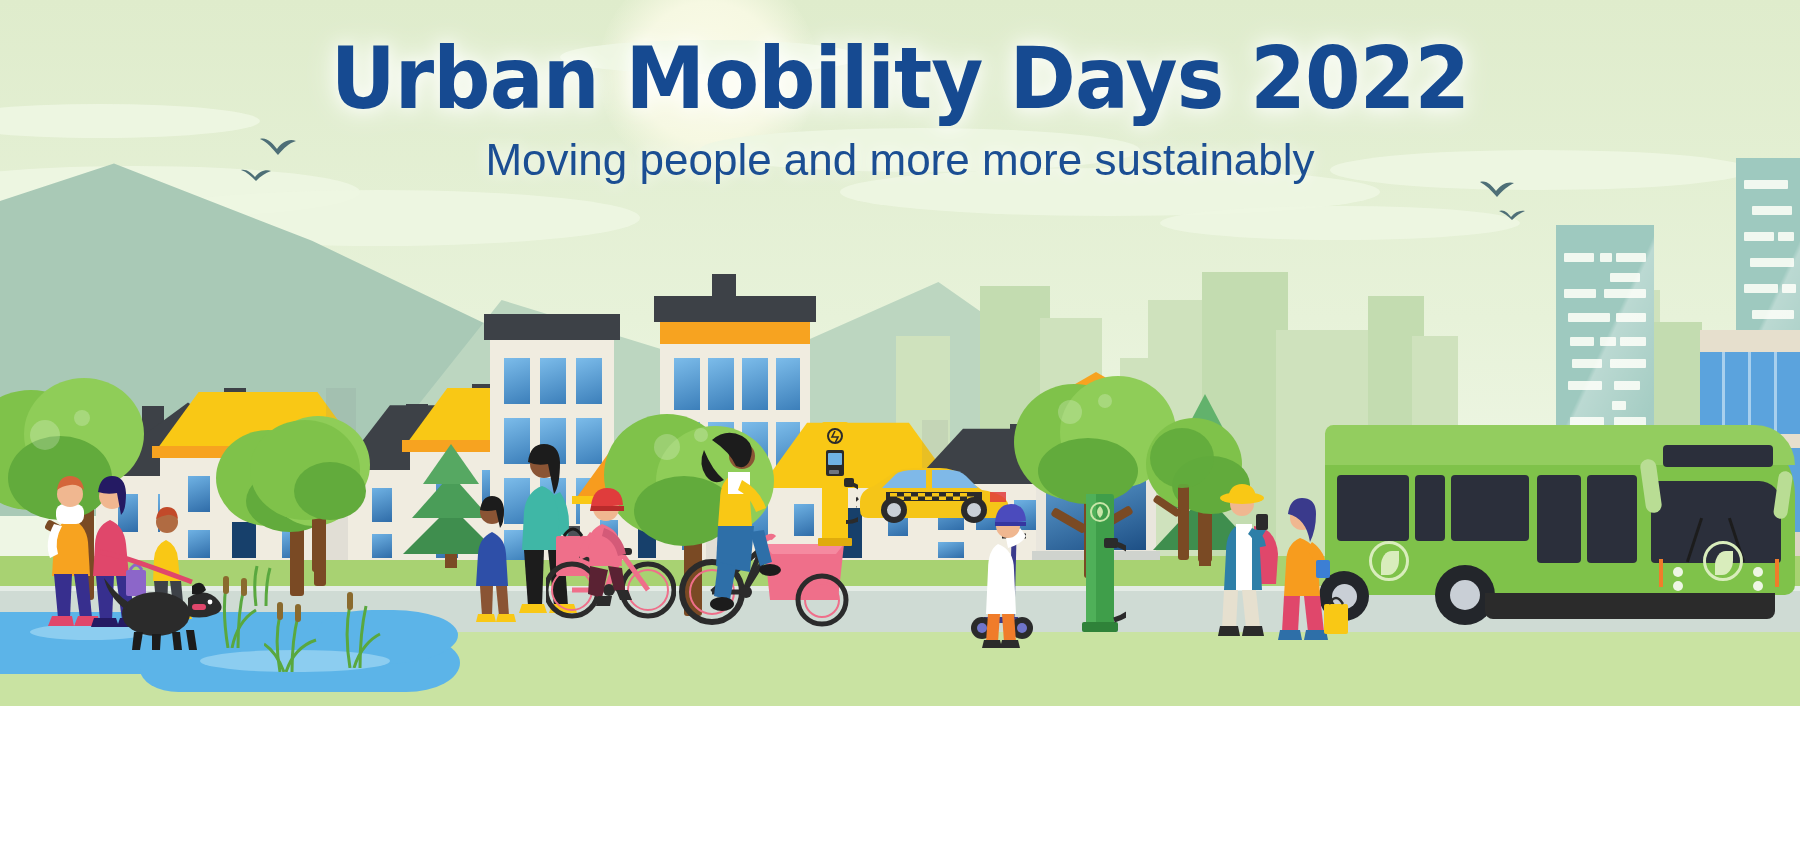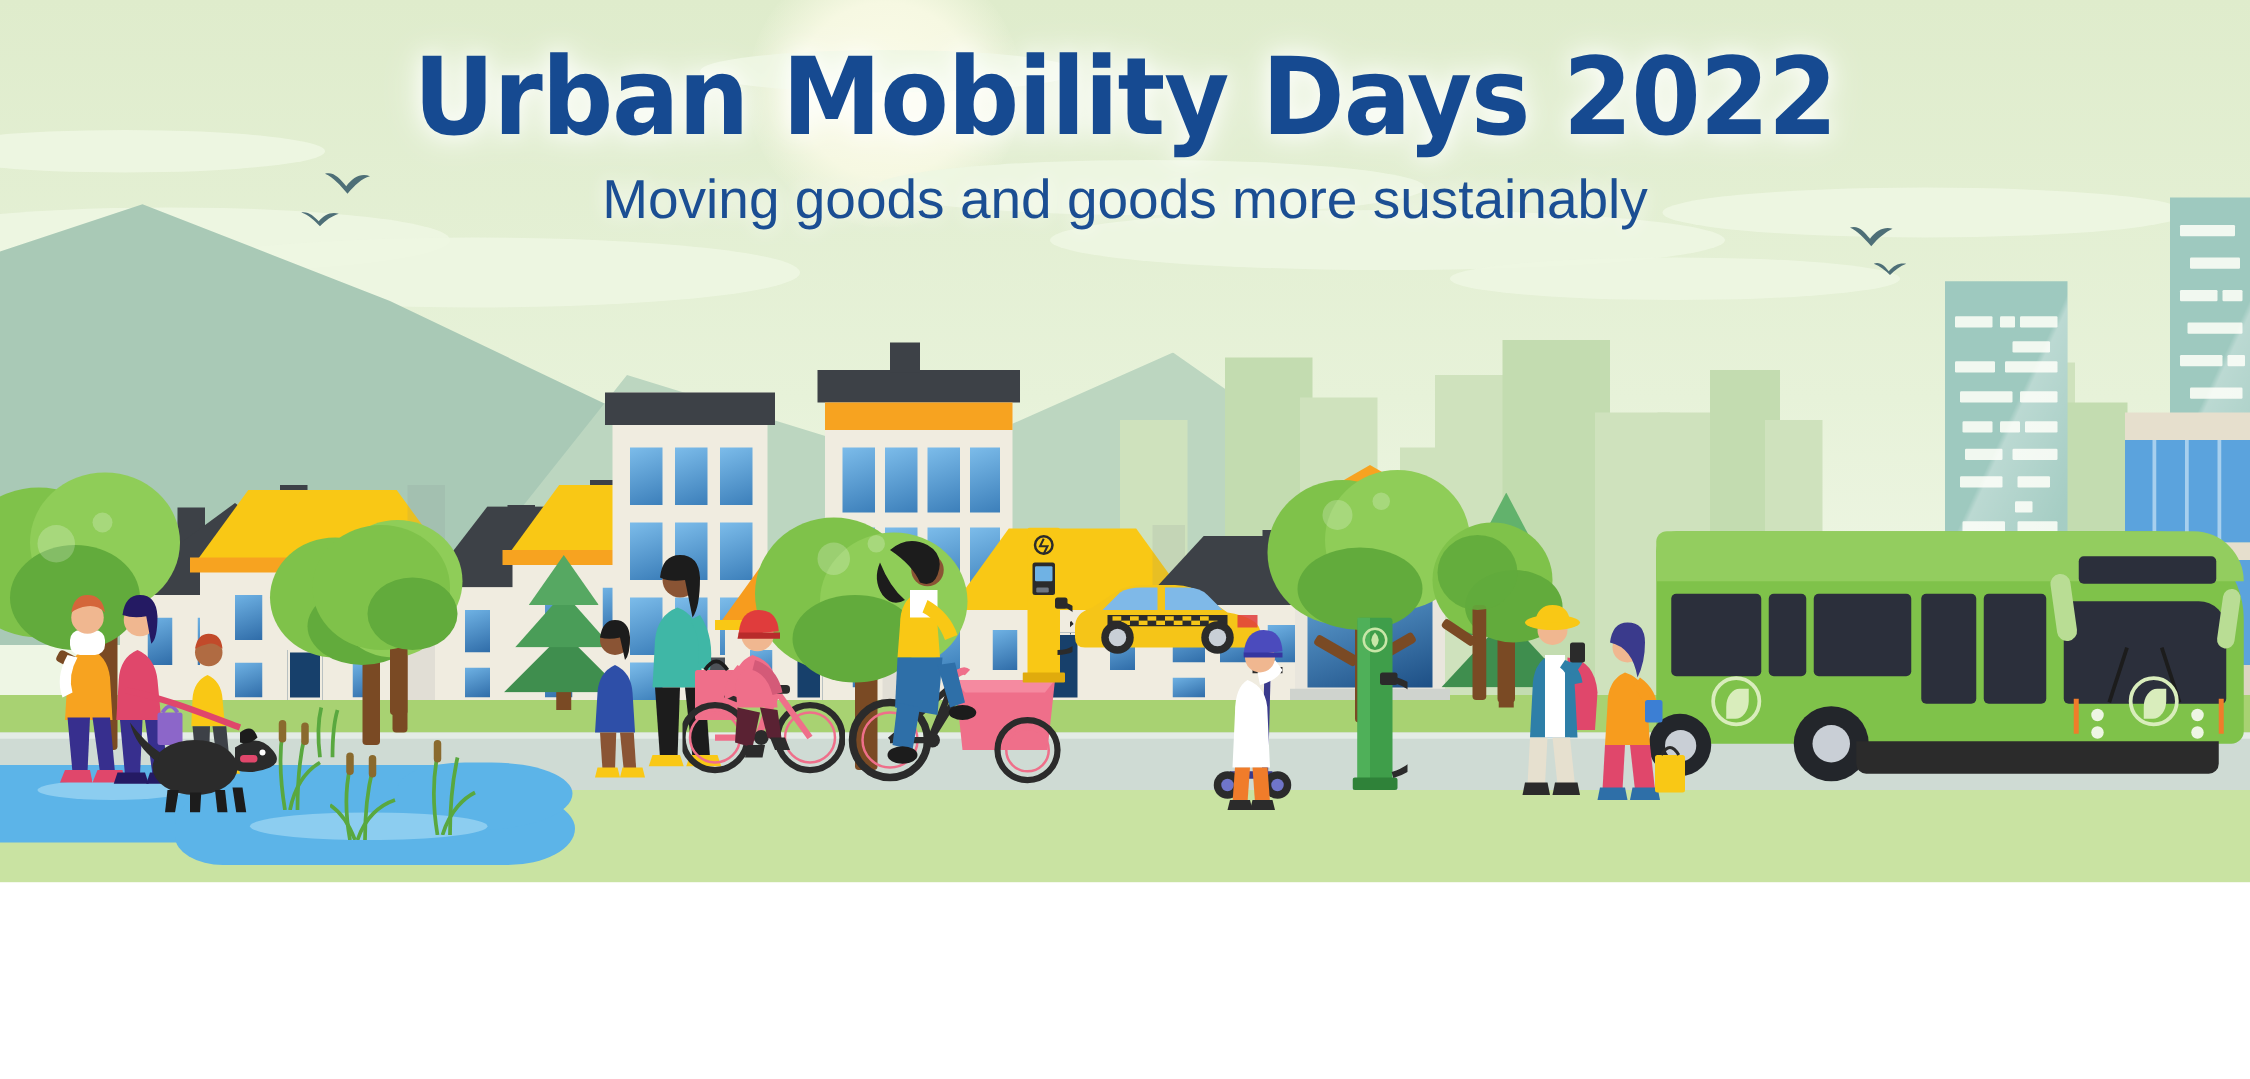--- a/index.html
+++ b/index.html
@@ -777,21 +777,21 @@
 
         <rect x="52" y="110" width="24" height="30" rx="2" fill="#f9c815"></rect>
         <path d="M57 110 q7 -12 14 0" stroke="#2b2b2b" stroke-width="2.5" fill="none"></path>
       </svg>
     </div>
 
   </div>
 
   <div id="textblock">
     <div id="title">Urban Mobility Days 2022</div>
-    <div id="tagline">Moving goods and goods more sustainably</div>
+    <div id="tagline">Moving people and more more sustainably</div>
   </div>
 
   <div id="footer">
 
     
     
 
     
     
 

